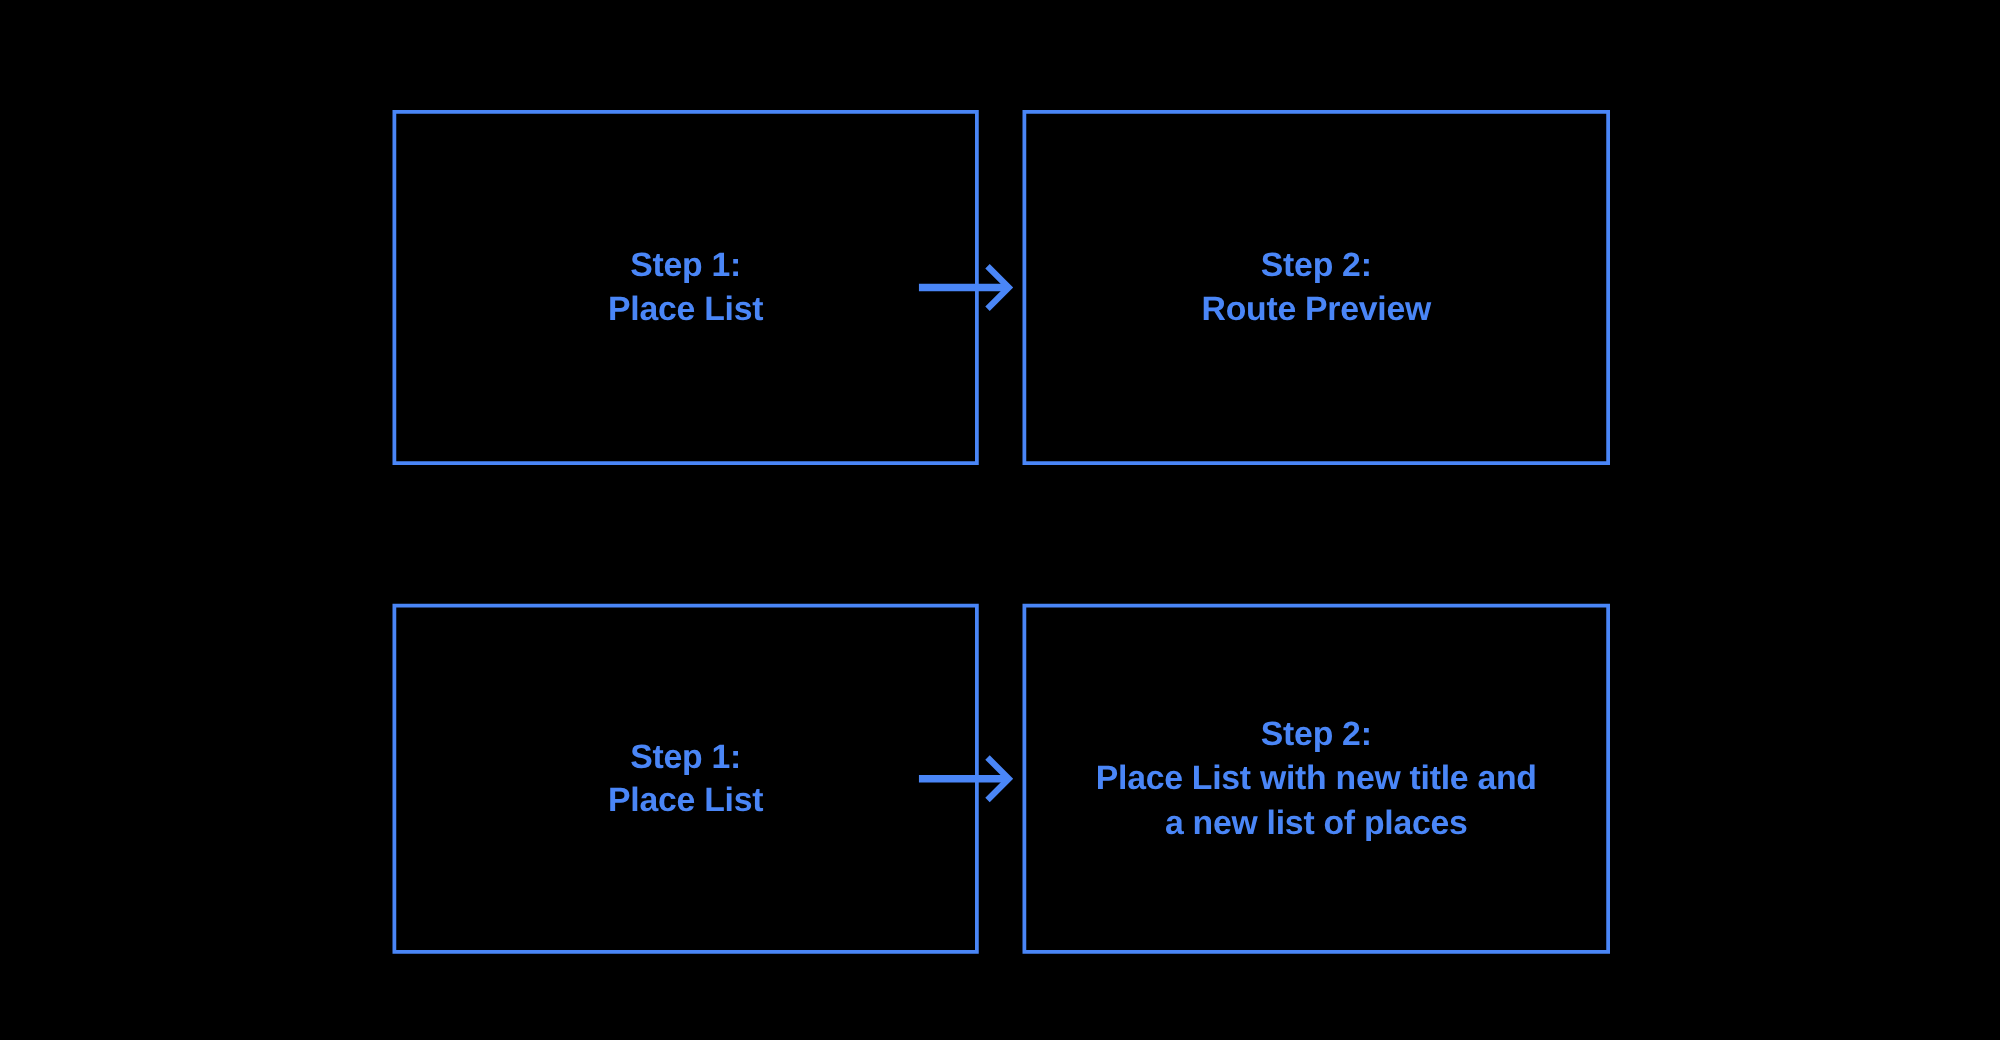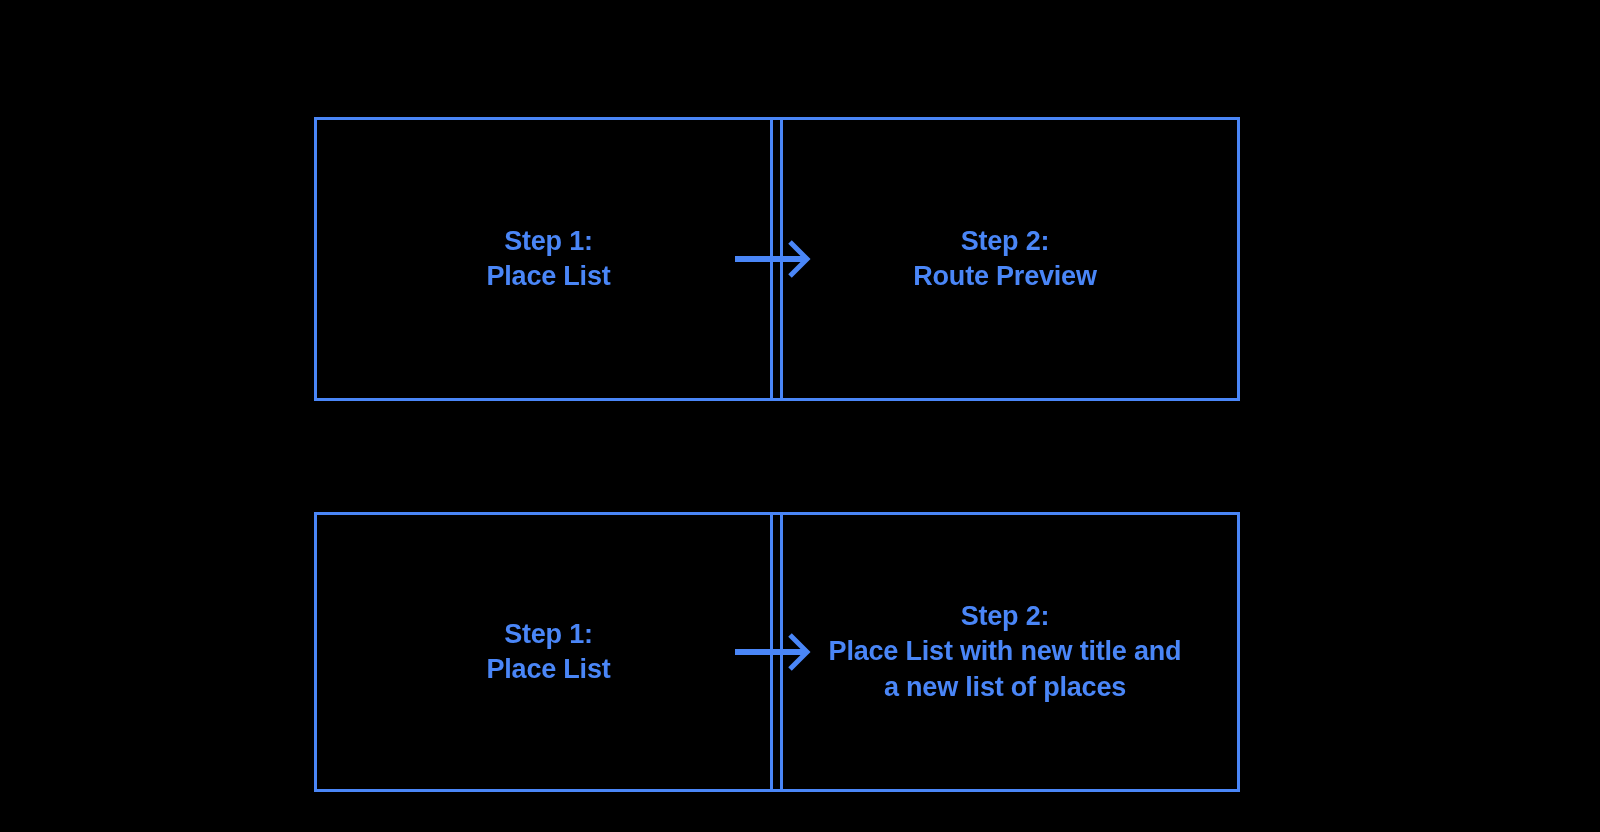--- a/index.html
+++ b/index.html
@@ -20,21 +20,20 @@
     height: 832px;
     background: #000000;
   }
 
   
   .flow-row {
     position: absolute;
     left: 0;
     width: 1320px;
     height: 290px;
-    margin-top: 29px;
   }
   .flow-row.row-top    { top: 88px; }
   .flow-row.row-bottom { top: 483px; }
 
   
   .step-box {
     position: absolute;
     box-sizing: border-box;
     border: 3px solid #4a86f7;
     background: transparent;
@@ -43,21 +42,21 @@
     justify-content: center;
     text-align: center;
   }
   .step-box.box-a {
     left: 314px;
     top: 0px;
     width: 469px;
     height: 284px;
   }
   .step-box.box-b {
-    left: 770px;
+    left: 818px;
     top: 0px;
     width: 470px;
     height: 284px;
   }
   .row-bottom .step-box.box-a { height: 280px; }
   .row-bottom .step-box.box-b { height: 280px; }
 
   .step-label {
     color: #4a86f7;
     font-family: "Liberation Sans", sans-serif;

